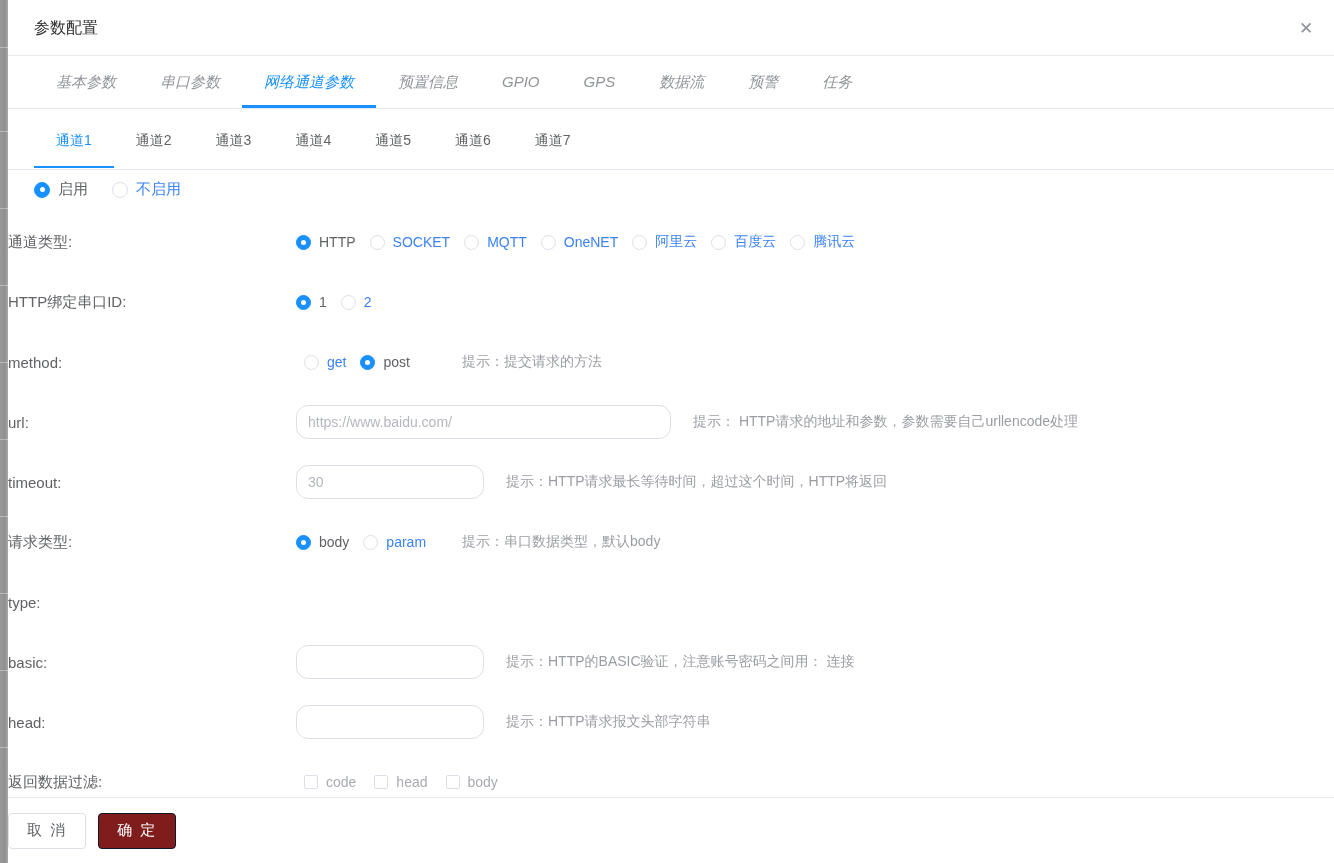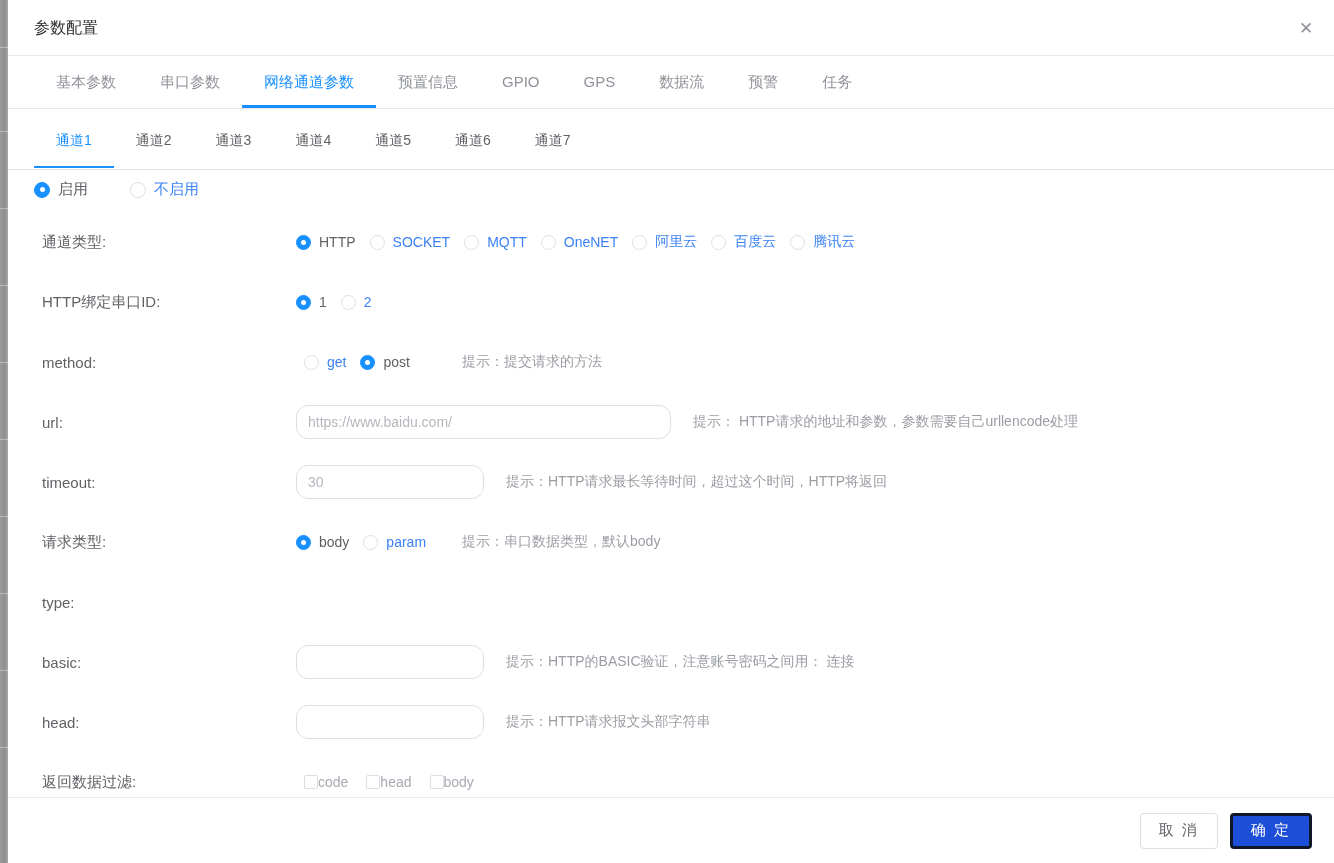--- a/index.html
+++ b/index.html
@@ -52,21 +52,21 @@
     flex: 0 0 53px; height: 53px;
     border-bottom: 1px solid #e4e7ed;
     padding-left: 26px;
     display: flex; align-items: flex-start;
   }
   .tab-main {
     position: relative;
     font-size: 15px; color: #909399;
     height: 52px; line-height: 52px;
     padding: 0 22px;
-    cursor: pointer; white-space: nowrap;
+    cursor: pointer; white-space: nowrap; font-style: italic;
   }
   .tab-main.active { color: #1890ff; }
   .tab-main.active::after {
     content: ""; position: absolute;
     left: 0; right: 0; bottom: 0; height: 3px; background: #1890ff;
   }
 
   
   .tabs-sub {
     position: relative;
@@ -87,34 +87,33 @@
   .tab-sub.active::after {
     content: ""; position: absolute;
     left: 0; right: 0; bottom: 0; height: 2px; background: #1890ff;
   }
 
   
   .dlg-body { position: relative; flex: 1 1 auto; }
 
   .enable-row {
     position: absolute; left: 26px; top: 10px;
-    display: flex; align-items: center; gap: 18px;
+    display: flex; align-items: center; gap: 0;
   }
 
   .form {
     position: absolute; left: 0; right: 0; top: 42px;
   }
   .form-row {
     position: relative;
     height: 60px;
     display: flex; align-items: center;
   }
   .f-label {
     width: 288px; flex: 0 0 288px;
-    padding-left: 34px;
     font-size: 15px; color: #606266;
     white-space: nowrap;
   }
   .f-ctrl { display: flex; align-items: center; }
 
   
   .radio {
     display: inline-flex; align-items: center;
     margin-right: 14px; cursor: pointer; white-space: nowrap;
   }
@@ -140,21 +139,21 @@
 
   
   .checkbox {
     display: inline-flex; align-items: center;
     margin-right: 18px; cursor: pointer; white-space: nowrap;
   }
   .checkbox .box {
     width: 14px; height: 14px; border-radius: 2px;
     border: 1px solid #dcdfe6; background: #fff; flex: 0 0 14px;
   }
-  .checkbox .cl { font-size: 14px; color: #a8abb2; }
+  .checkbox .cl { font-size: 14px; color: #a8abb2; margin-left: 8px; }
 
   
   .input {
     height: 34px; border: 1px solid #dcdfe6; border-radius: 12px;
     background: #fff; color: #606266;
     font-size: 14px; padding: 0 11px;
     font-family: "Liberation Sans", "DejaVu Sans", sans-serif;
     outline: none;
   }
   .input::placeholder { color: #b4b7bd; }
@@ -165,32 +164,32 @@
     font-size: 14px; color: #9a9da3;
     margin-left: 22px; white-space: nowrap;
   }
   .hint.far { margin-left: 38px; }
 
   
   .dlg-footer {
     position: relative;
     flex: 0 0 66px; height: 66px;
     border-top: 1px solid #e8eaec;
-    display: flex; align-items: center; justify-content: flex-end;
+    display: flex; align-items: center; 
     padding-right: 22px; gap: 12px;
   }
   .btn {
     height: 36px; min-width: 76px;
     border-radius: 4px; font-size: 15px;
     padding: 0 18px; cursor: pointer;
     font-family: "Liberation Sans", "DejaVu Sans", sans-serif;
     letter-spacing: 2px;
   }
   .btn-default { background: #fff; border: 1px solid #dcdfe6; color: #606266; }
-  .btn-primary { background: #1d4ed8; border: 3px solid #0f172a; color: #fff; }
+  .btn-primary { background: #7f1d1d; border: 1px solid #0f172a; color: #fff; }
 </style>
 </head>
 <body>
 
 <div class="page-behind">
   <div class="rule" style="top:47px"></div>
   <div class="rule" style="top:131px"></div>
   <div class="rule" style="top:208px"></div>
   <div class="rule" style="top:285px"></div>
   <div class="rule" style="top:362px"></div>

